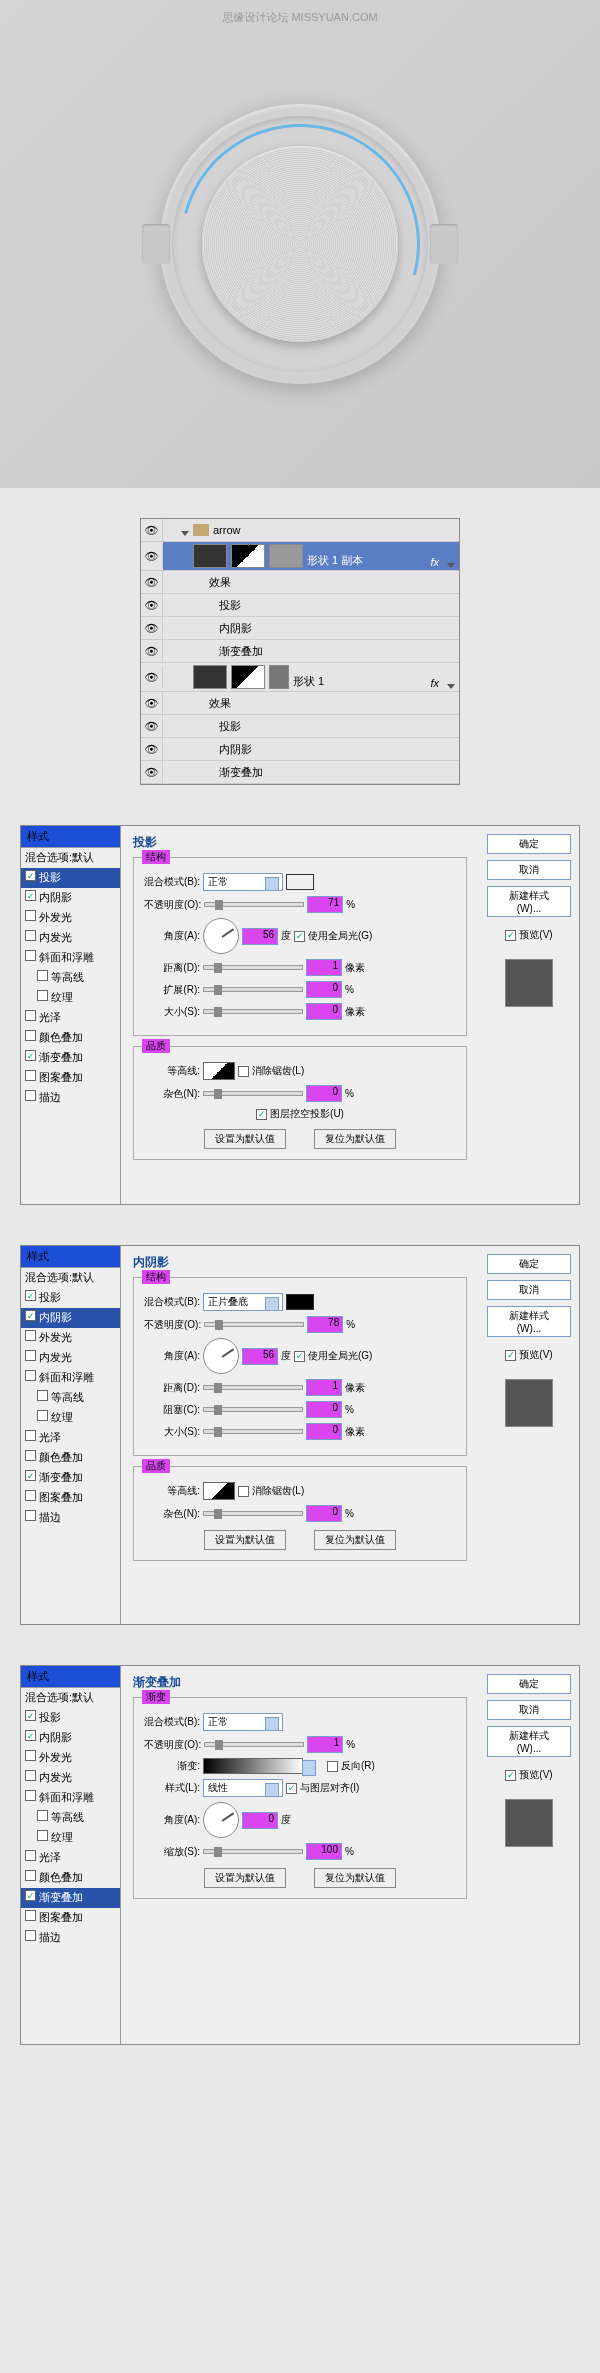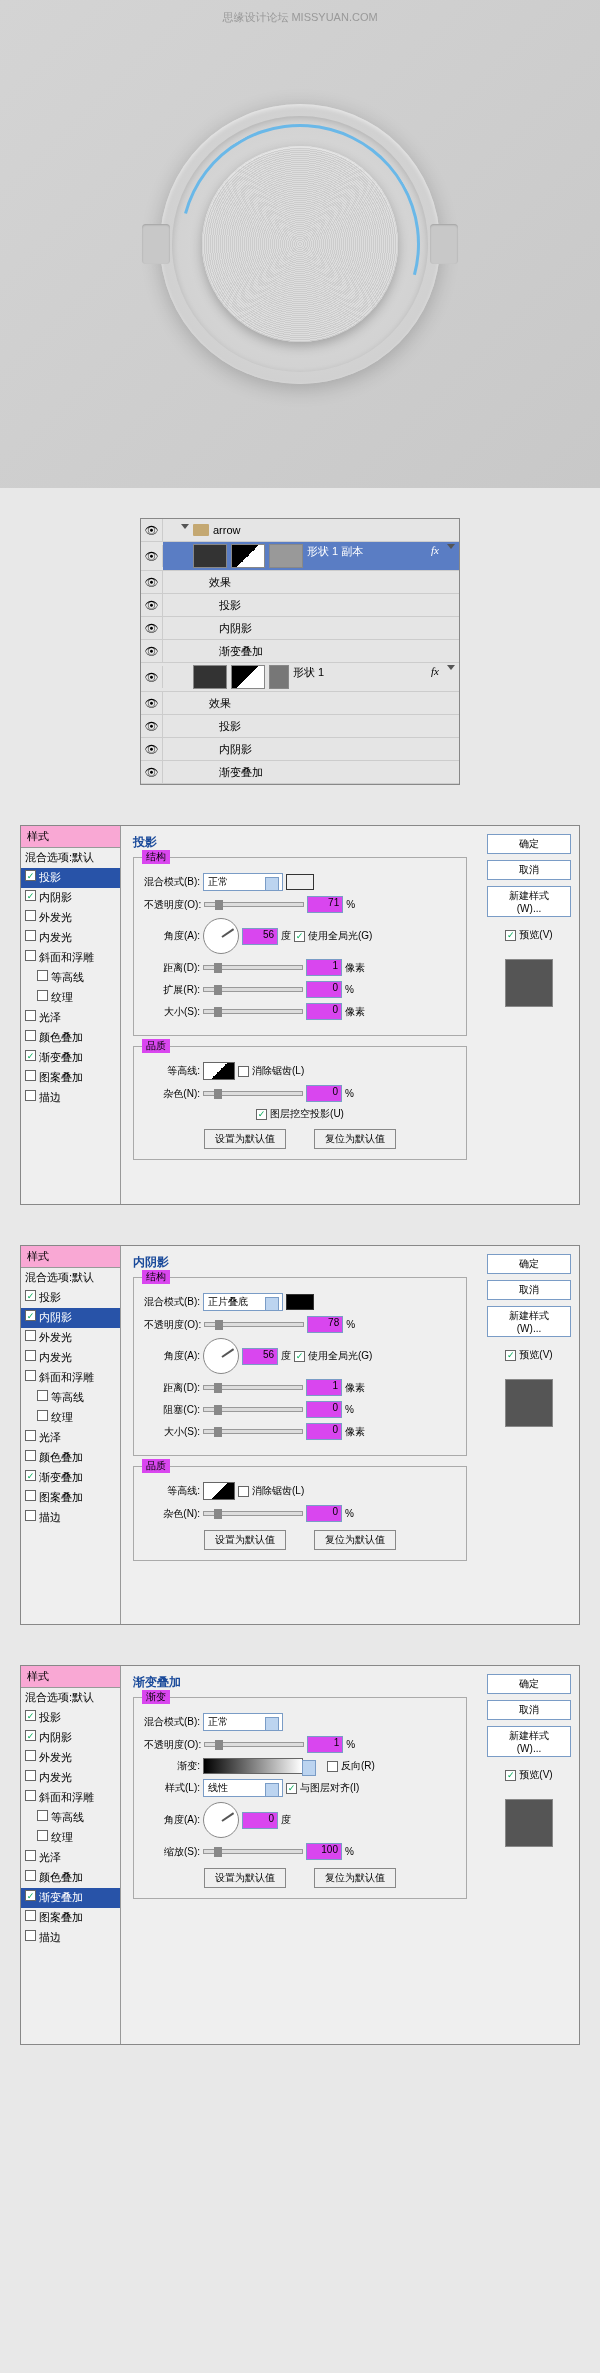--- a/index.html
+++ b/index.html
@@ -11,33 +11,33 @@
 .dial-arc { position: absolute; inset: 20px; border-radius: 50%; border: 3px solid transparent; border-top-color: #6ab8e8; border-right-color: #6ab8e8; transform: rotate(-30deg); }
 .dial-inner { position: absolute; inset: 42px; border-radius: 50%; background: repeating-radial-gradient(circle, #ddd 0 1px, #ccc 1px 2px); box-shadow: 0 4px 12px rgba(0,0,0,0.25), inset 0 1px 2px rgba(255,255,255,0.6); }
 .dial-tab { position: absolute; width: 28px; height: 40px; background: #c8c8c8; border-radius: 4px; top: 50%; transform: translateY(-50%); box-shadow: inset 0 1px 2px rgba(0,0,0,0.2); }
 .dial-tab.left { left: -18px; }
 .dial-tab.right { right: -18px; }
 
 .section { background: #e8e8e8; padding: 30px 0; }
 .layers-panel { width: 320px; margin: 0 auto; background: #e5e5e5; border: 1px solid #888; font-size: 11px; }
 .layer-row { display: flex; align-items: center; min-height: 22px; border-bottom: 1px solid #ccc; }
 .eye-cell { width: 22px; height: 22px; border-right: 1px solid #ccc; display: flex; align-items: center; justify-content: center; font-size: 11px; }
-.layer-content { flex: 1; display: flex; align-items: flex-start; padding: 2px 4px; gap: 4px; }
+.layer-content { flex: 1; display: flex; align-items: flex-end; padding: 2px 4px; gap: 4px; }
 .layer-row.sel .layer-content { background: #5a7dc4; color: #fff; }
 .tw { width: 0; height: 0; border-left: 4px solid transparent; border-right: 4px solid transparent; border-top: 5px solid #555; display: inline-block; }
 .folder-ico { width: 16px; height: 12px; background: #c4a872; border-radius: 1px; }
 .fx-thumb { width: 34px; height: 24px; background: #333; border: 1px solid #888; display: inline-block; }
 .fx-thumb.w { background: linear-gradient(135deg,#000 50%,#fff 50%); }
 .fx-thumb.g { background: #999; }
 .fx-thumb.v { background: #777; width: 20px; }
-.fx-badge { margin-left: auto; font-style: italic; padding-right: 4px; font-family: Liberation Serif, serif; }
+.fx-badge { margin-left: auto; font-style: italic; padding-right: 4px; }
 
 .dlg { width: 560px; margin: 40px auto 0; background: #efefef; border: 1px solid #888; display: flex; font-size: 11px; min-height: 380px; }
 .styles { width: 100px; border-right: 1px solid #999; }
-.styles-hd { background: #f9a8d4; padding: 3px 6px; border-bottom: 1px solid #999; }
+.styles-hd { background: #1d4ed8; padding: 3px 6px; border-bottom: 1px solid #999; }
 .style-row { display: flex; align-items: flex-start; padding: 2px 4px; gap: 3px; border-bottom: 1px solid transparent; }
 .style-row.sel { background: #2853a8; color: #fff; }
 .cb { width: 11px; height: 11px; border: 1px solid #666; background: #fff; display: inline-flex; align-items: center; justify-content: center; font-size: 9px; color: #0a5; }
 .cb.ck::after { content: "✓"; }
 
 .mid { flex: 1; padding: 8px 12px; }
 .mid-title { color: #1a4a9a; font-weight: bold; margin-bottom: 6px; font-size: 12px; }
 .fieldset { border: 1px solid #aaa; padding: 10px; margin-bottom: 10px; position: relative; }
 .fieldset-label { position: absolute; top: -8px; left: 8px; background: #d946ef; padding: 0 4px; font-size: 10px; }
 .frow { display: flex; align-items: center; gap: 3px; margin: 5px 0; font-size: 10px; }

